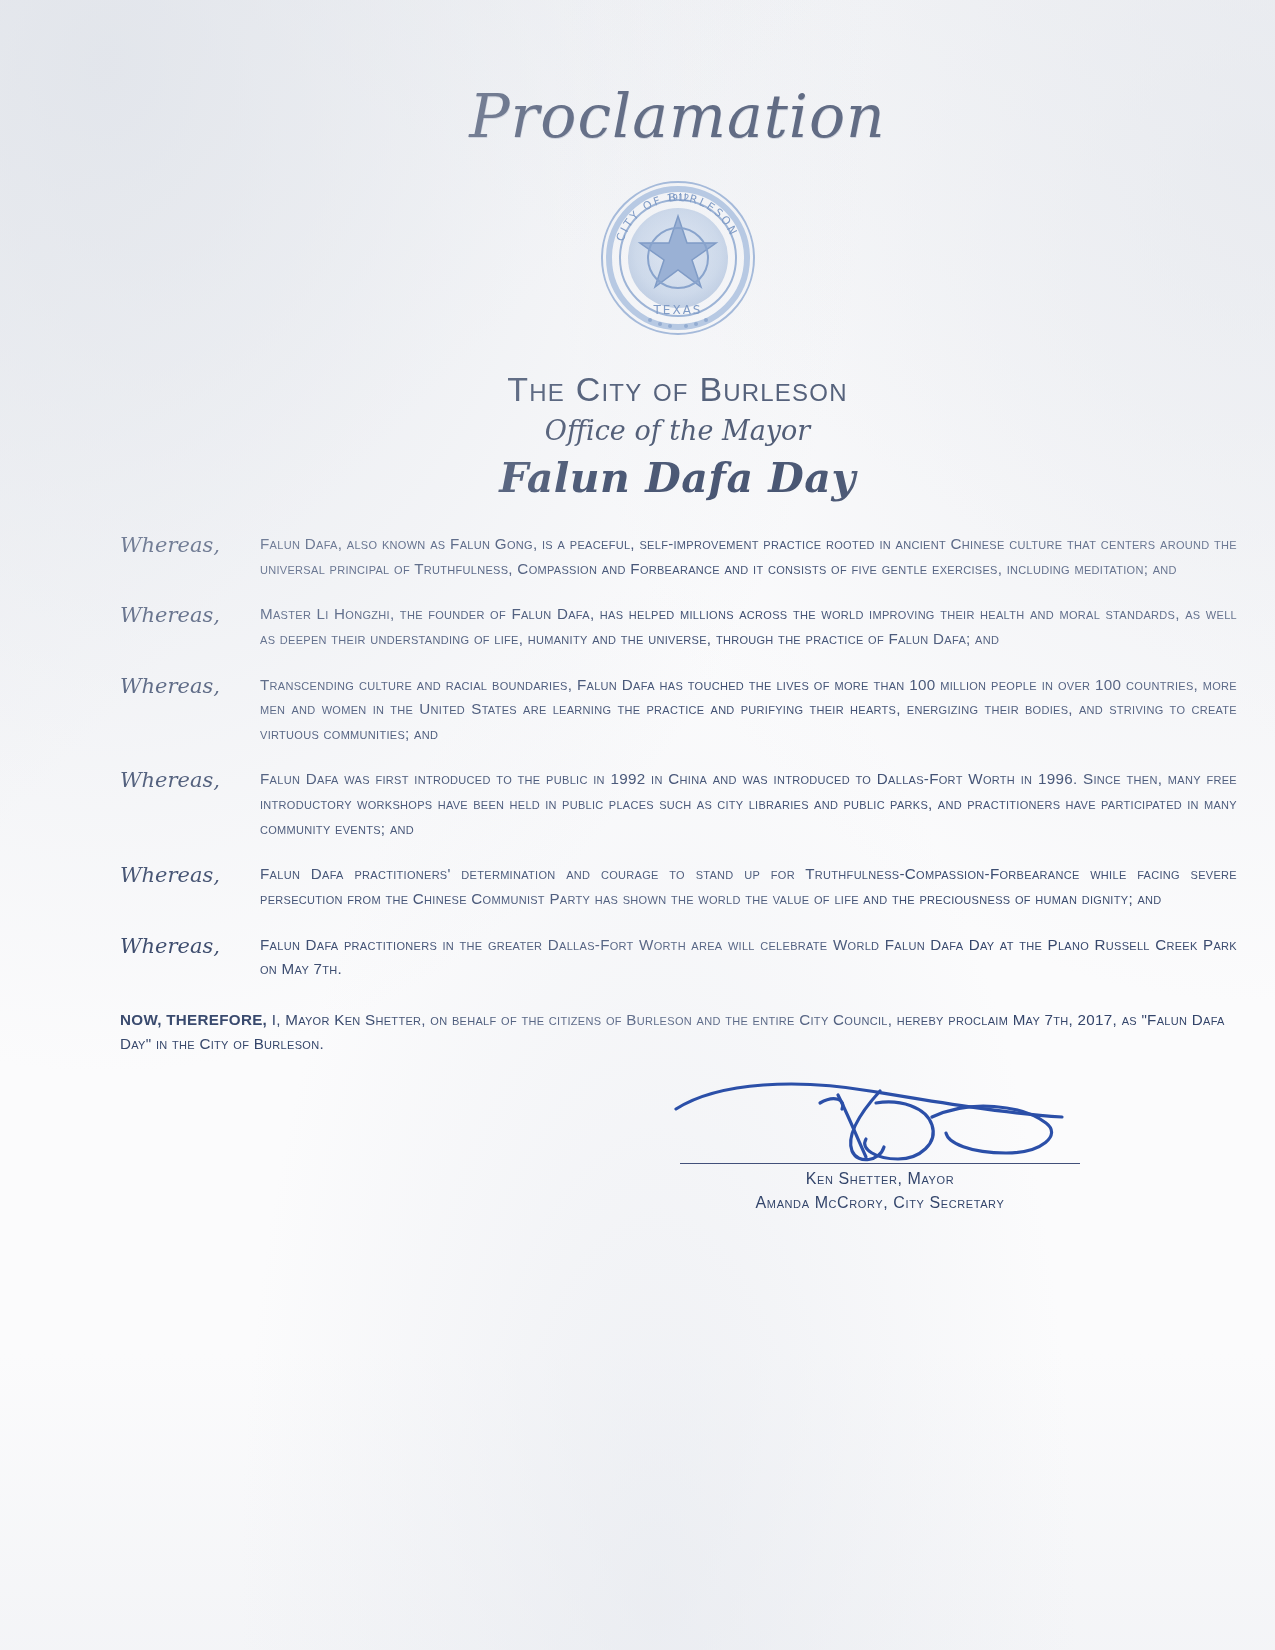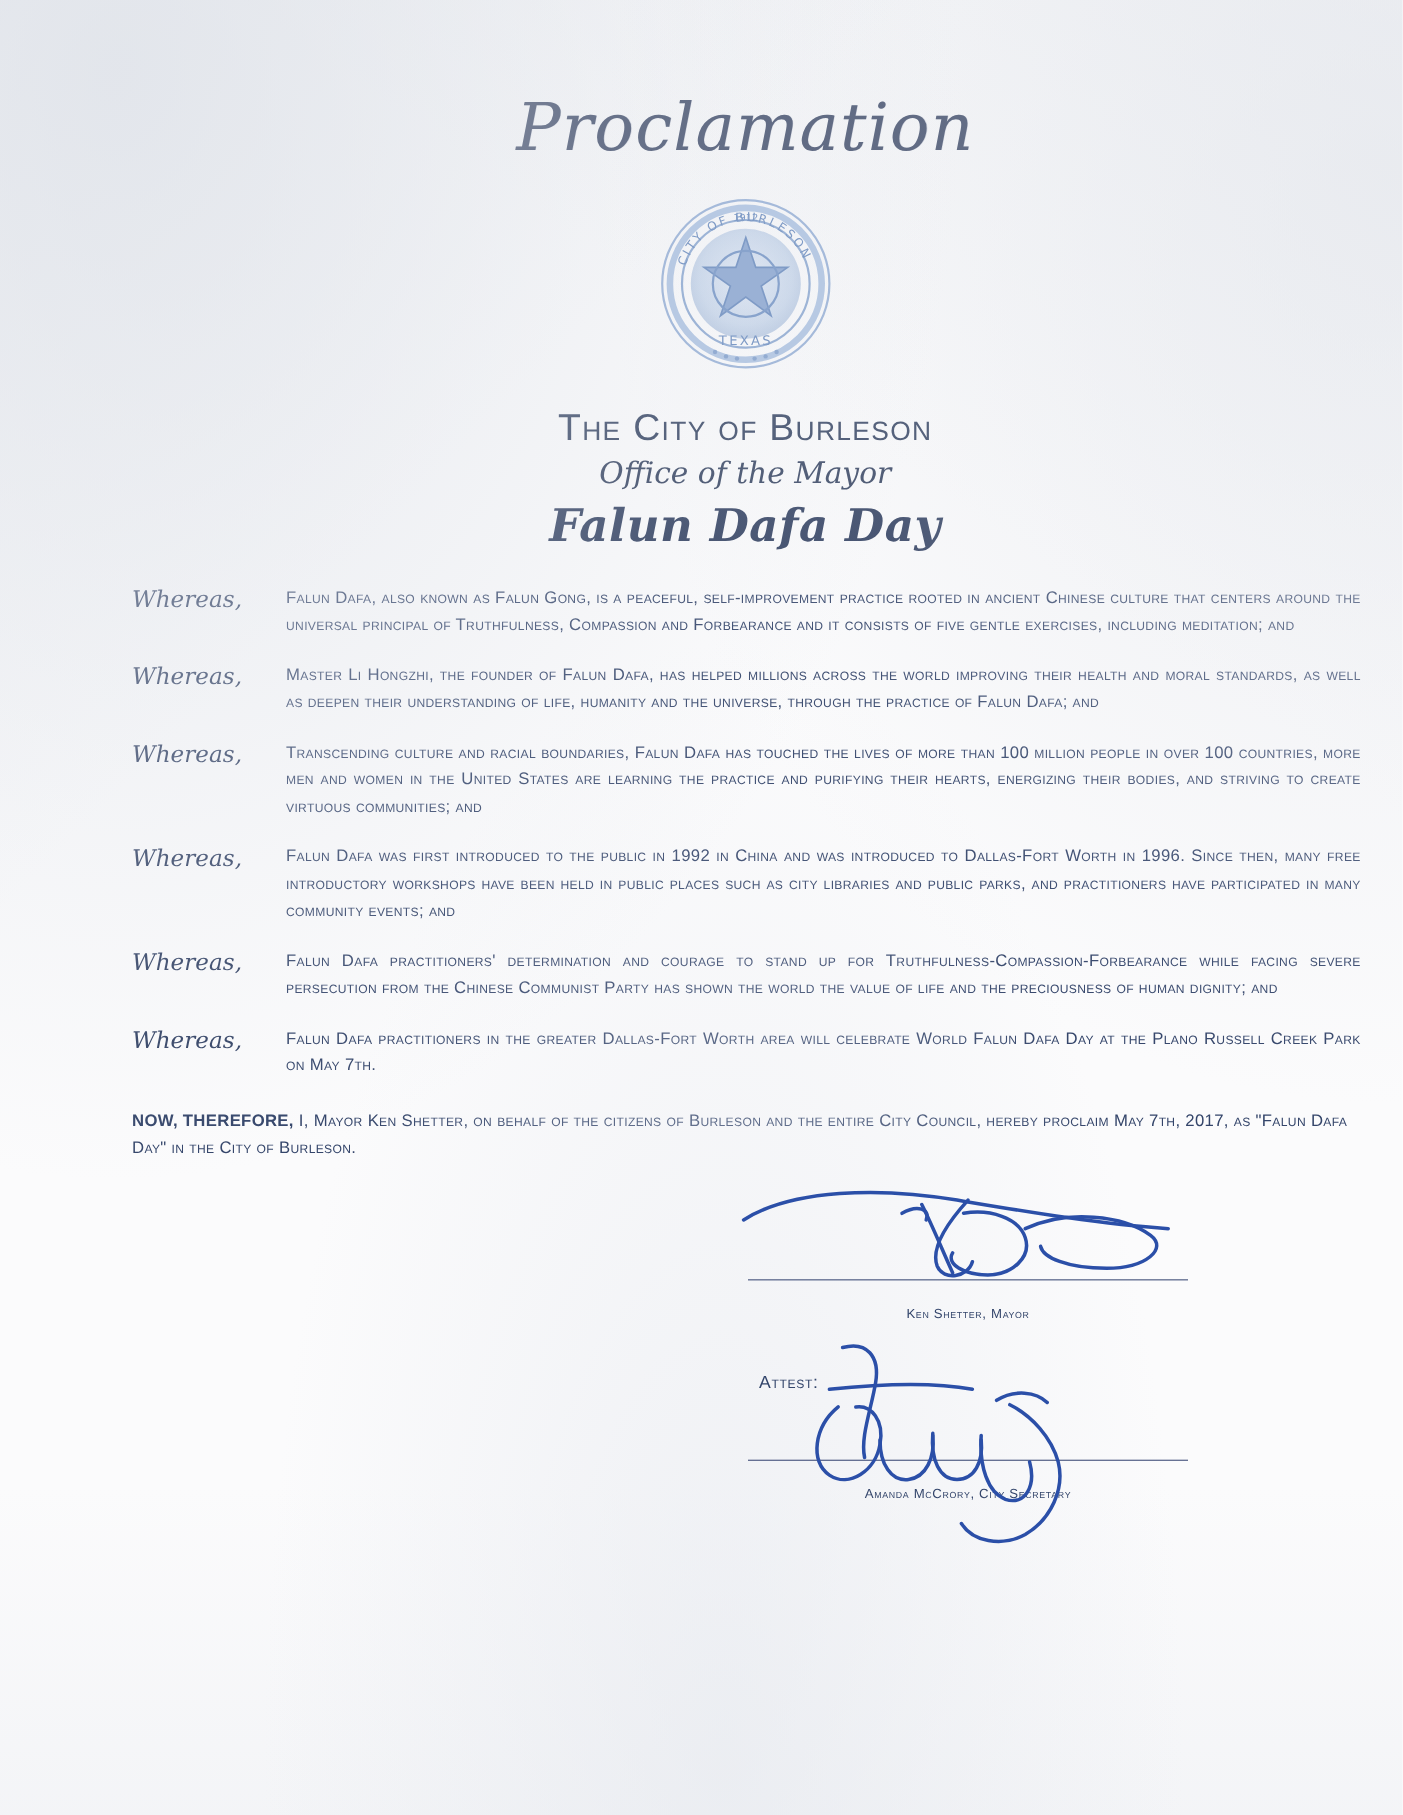--- a/index.html
+++ b/index.html
@@ -130,22 +130,22 @@
     padding-left: 560px;
     position: relative;
   }
   .sig-line {
     width: 400px;
     border-bottom: 1.5px solid #42507a;
     height: 66px;
     position: relative;
   }
   .sig-name {
-    margin-top: 23px;
-    font-size: 12px;
+    margin-top: 6px;
+    font-size: 16px;
     font-variant: small-caps;
     letter-spacing: 0.6px;
     color: #33456b;
     width: 400px;
     text-align: center;
   }
   .attest-row {
     margin-top: 40px;
     position: relative;
     width: 400px;
@@ -266,36 +266,17 @@
               <path d="M210 18 C190 40, 176 62, 182 78 C188 92, 210 88, 214 74"></path>
               <path d="M206 30 C230 26, 256 34, 262 52 C268 70, 250 86, 228 86 C206 86, 190 76, 196 66"></path>
               <path d="M262 44 C300 26, 352 32, 376 50 C392 62, 372 80, 336 80 C300 80, 278 70, 276 60"></path>
               <path d="M150 30 C164 22, 176 26, 172 36"></path>
             </g>
           </svg>
         </div>
       </div>
       <div class="sig-name">Ken Shetter, Mayor</div>
 
-      <div class="attest-row">
-        <div class="attest-label">Attest:</div>
-        <div class="attest-line">
-          <div class="ink" style="left:-10px; top:-24px;">
-            <svg width="420" height="190" viewBox="0 0 420 190">
-              <g fill="none" stroke="#2b4fa8" stroke-width="3.2" stroke-linecap="round">
-                <path d="M96 8 C118 2, 130 16, 126 40 C122 64, 112 90, 116 108"></path>
-                <path d="M84 46 C140 40, 182 40, 214 46"></path>
-                <path d="M92 62 C70 80, 66 112, 84 124 C102 136, 126 120, 130 96 C134 74, 122 60, 108 62"></path>
-                <path d="M130 92 C130 114, 140 130, 156 128 C172 126, 180 108, 178 88"></path>
-                <path d="M178 86 C176 110, 184 128, 200 128 C216 128, 224 112, 222 92"></path>
-                <path d="M222 88 C220 116, 228 140, 244 146 C262 152, 272 134, 266 112"></path>
-                <path d="M248 60 C268 70, 286 90, 292 112 C298 136, 286 164, 262 178 C240 190, 214 184, 204 168"></path>
-                <path d="M236 56 C252 46, 272 48, 282 58"></path>
-              </g>
-            </svg>
-          </div>
-        </div>
-      </div>
       <div class="sig-name">Amanda McCrory, City Secretary</div>
 
     </div>
   </div>
 </div>
 
 </body></html>

